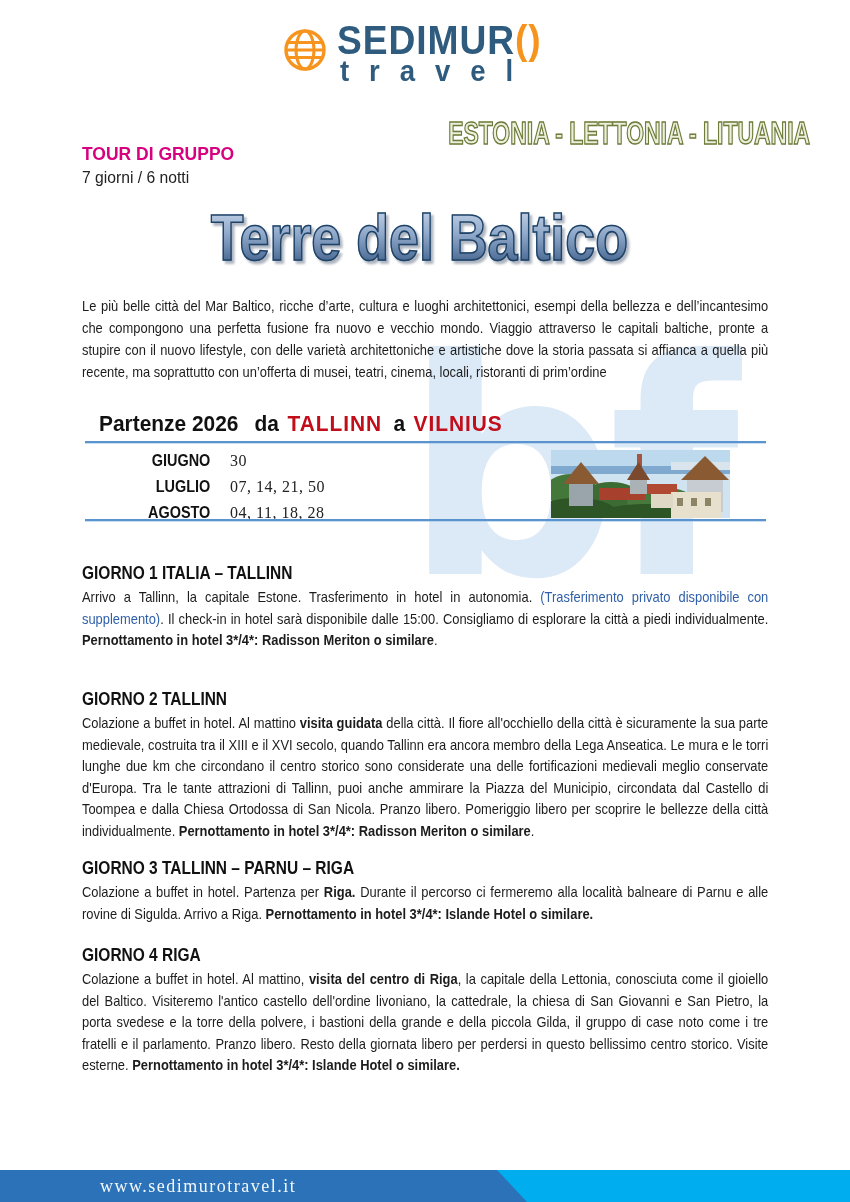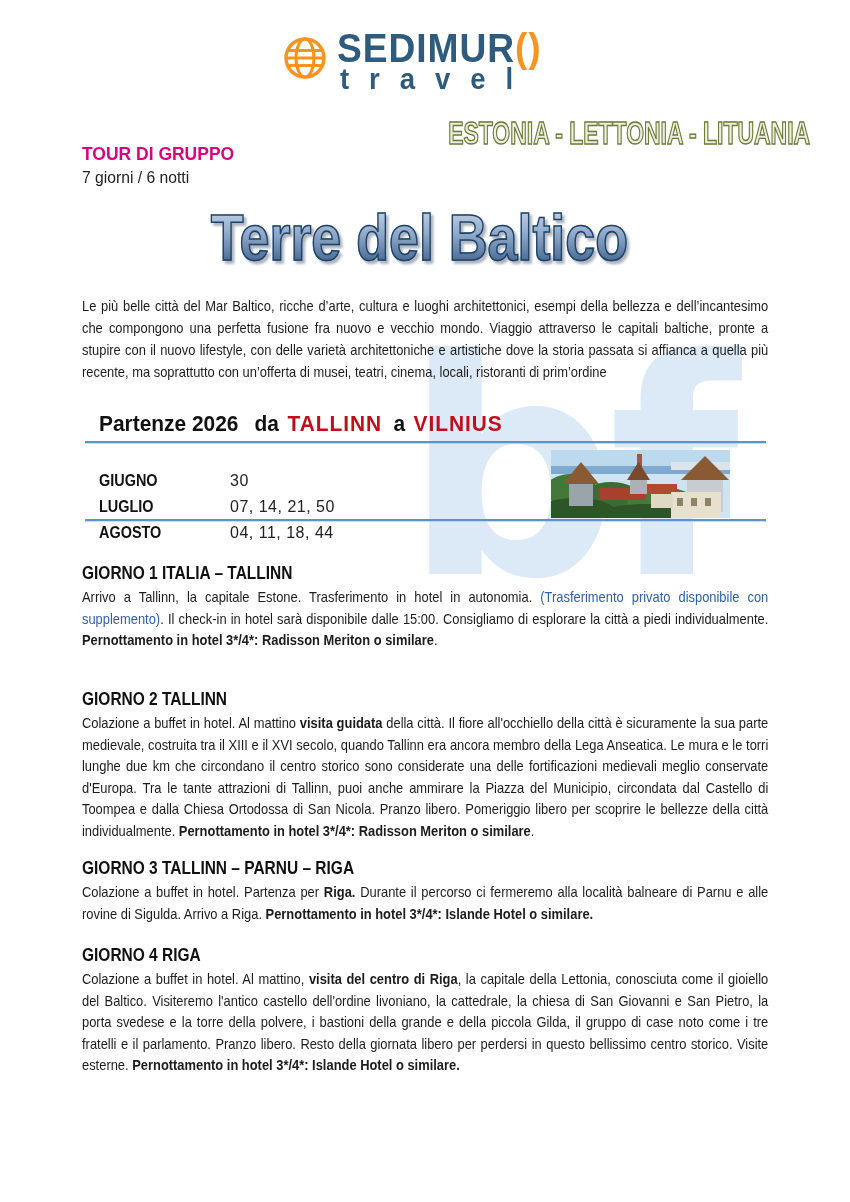--- a/index.html
+++ b/index.html
@@ -5,21 +5,21 @@
   html,body{margin:0;padding:0;background:#ffffff;}
   .page{position:relative;width:850px;height:1202px;background:#ffffff;overflow:hidden;
         font-family:"Liberation Sans",sans-serif;color:#1c1c1c;}
 
   
   .watermark{position:absolute;left:404px;top:336px;z-index:0;
     font-family:"DejaVu Sans",sans-serif;font-weight:bold;font-size:300px;line-height:0.9;
     color:#dce9f6;letter-spacing:-10px;user-select:none;}
 
   
-  .logo{position:absolute;left:283px;top:30px;width:330px;height:72px;z-index:1;}
+  .logo{position:absolute;left:283px;top:22px;width:330px;height:72px;z-index:1;}
   .globe{position:absolute;left:0;top:6px;width:44px;height:44px;display:block;}
   .brand-line{position:absolute;left:54px;top:-4px;font-size:40px;font-weight:bold;
     letter-spacing:1px;color:#2E5B7E;transform:scaleX(0.93);transform-origin:0 0;white-space:nowrap;}
   .brand-line .orange{color:#F7941E;}
   .brand-sub{position:absolute;left:57px;top:33px;font-size:29px;font-weight:bold;
     letter-spacing:21px;color:#2E5B7E;transform:scaleX(0.95);transform-origin:0 0;white-space:nowrap;}
 
   
   .region{position:absolute;top:116px;right:40px;z-index:1;font-size:31px;font-weight:bold;
     white-space:nowrap;color:#ECEFDC;-webkit-text-stroke:1.4px #6E7B3A;
@@ -49,25 +49,25 @@
     font-size:22px;font-weight:bold;transform:scaleX(0.95);transform-origin:0 0;white-space:nowrap;}
   .dep-heading .black{color:#111;}
   .dep-heading .red{color:#C20E1A;letter-spacing:1px;}
   .dep-heading .gap-lg{margin-left:17px;} .dep-heading .gap-md{margin-left:9px;}
   .dep-heading .gap-sm{margin-left:12px;}
 
   .rule{position:absolute;left:85px;width:681px;height:2px;background:#5B93CE;z-index:1;
     box-shadow:0 1px 0 rgba(155,195,230,0.55);}
   .rule-top{top:441px;} .rule-bottom{top:519px;}
 
-  .dep-rows{position:absolute;left:99px;top:468px;z-index:1;}
+  .dep-rows{position:absolute;left:99px;top:448px;z-index:1;text-align:right;}
   .dep-row{height:26px;display:flex;align-items:center;}
   .dep-month{display:inline-block;width:131px;font-size:17px;font-weight:bold;color:#111;
     transform:scaleX(0.85);transform-origin:0 50%;}
-  .dep-days{font-size:16px;color:#222;letter-spacing:0.5px;}
+  .dep-days{font-size:16px;color:#222;letter-spacing:0.5px;font-family:Liberation Serif, serif;}
 
   .photo{position:absolute;left:551px;top:450px;width:179px;height:68px;z-index:2;display:block;}
 
   
   .day{position:absolute;left:82px;width:798px;transform:scaleX(0.86);transform-origin:0 0;z-index:1;}
   .day h3{margin:0 0 2px 0;font-size:18px;font-weight:bold;color:#111;letter-spacing:0;}
   .day p{margin:0;font-size:15px;line-height:21.5px;text-align:justify;color:#1c1c1c;}
   .seg-normal{font-weight:normal;}
   .seg-bold{font-weight:bold;}
   .seg-blue{color:#2E5FA8;}
@@ -122,21 +122,21 @@
       <div class="dep-row">
         <span class="dep-month">GIUGNO</span>
         <span class="dep-days">30</span>
       </div>
       <div class="dep-row">
         <span class="dep-month">LUGLIO</span>
         <span class="dep-days">07, 14, 21, 50</span>
       </div>
       <div class="dep-row">
         <span class="dep-month">AGOSTO</span>
-        <span class="dep-days">04, 11, 18, 44</span>
+        <span class="dep-days">04, 11, 18, 28</span>
       </div>
     </div>
   <div class="rule rule-bottom"></div>
 
   <svg class="photo" viewBox="0 0 179 68" preserveAspectRatio="none">
     <rect x="0" y="0" width="179" height="68" fill="#cfe3f0"></rect>
     <rect x="0" y="0" width="179" height="22" fill="#bcd9ee"></rect>
     <rect x="0" y="16" width="179" height="8" fill="#7fa9cf"></rect>
     <rect x="120" y="12" width="59" height="8" fill="#d9e4ec"></rect>
     <rect x="86" y="4" width="5" height="20" fill="#a85540"></rect>
@@ -172,14 +172,18 @@
       <div class="day" style="top: 858px;">
         <h3>GIORNO 3  TALLINN – PARNU – RIGA</h3>
         <p><span class="seg-normal">Colazione a buffet in hotel. Partenza per </span><span class="seg-bold">Riga.</span><span class="seg-normal"> Durante il percorso ci fermeremo alla località balneare di Parnu e alle rovine di Sigulda. Arrivo a Riga. </span><span class="seg-bold">Pernottamento in hotel 3*/4*: Islande Hotel o similare.</span></p>
       </div>
       <div class="day" style="top: 945px;">
         <h3>GIORNO 4  RIGA</h3>
         <p><span class="seg-normal">Colazione a buffet in hotel. Al mattino, </span><span class="seg-bold">visita del centro di Riga</span><span class="seg-normal">, la capitale della Lettonia, conosciuta come il gioiello del Baltico. Visiteremo l'antico castello dell'ordine livoniano, la cattedrale, la chiesa di San Giovanni e San Pietro, la porta svedese e la torre della polvere, i bastioni della grande e della piccola Gilda, il gruppo di case noto come i tre fratelli e il parlamento. Pranzo libero. Resto della giornata libero per perdersi in questo bellissimo centro storico. Visite esterne. </span><span class="seg-bold">Pernottamento in hotel 3*/4*: Islande Hotel o similare.</span></p>
       </div>
     </div>
 
+  <div class="footer">
+    <div class="footer-dark"></div>
+    <div class="footer-url">www.sedimurotravel.it</div>
+  </div>
 
 </div>
 
 </body></html>

